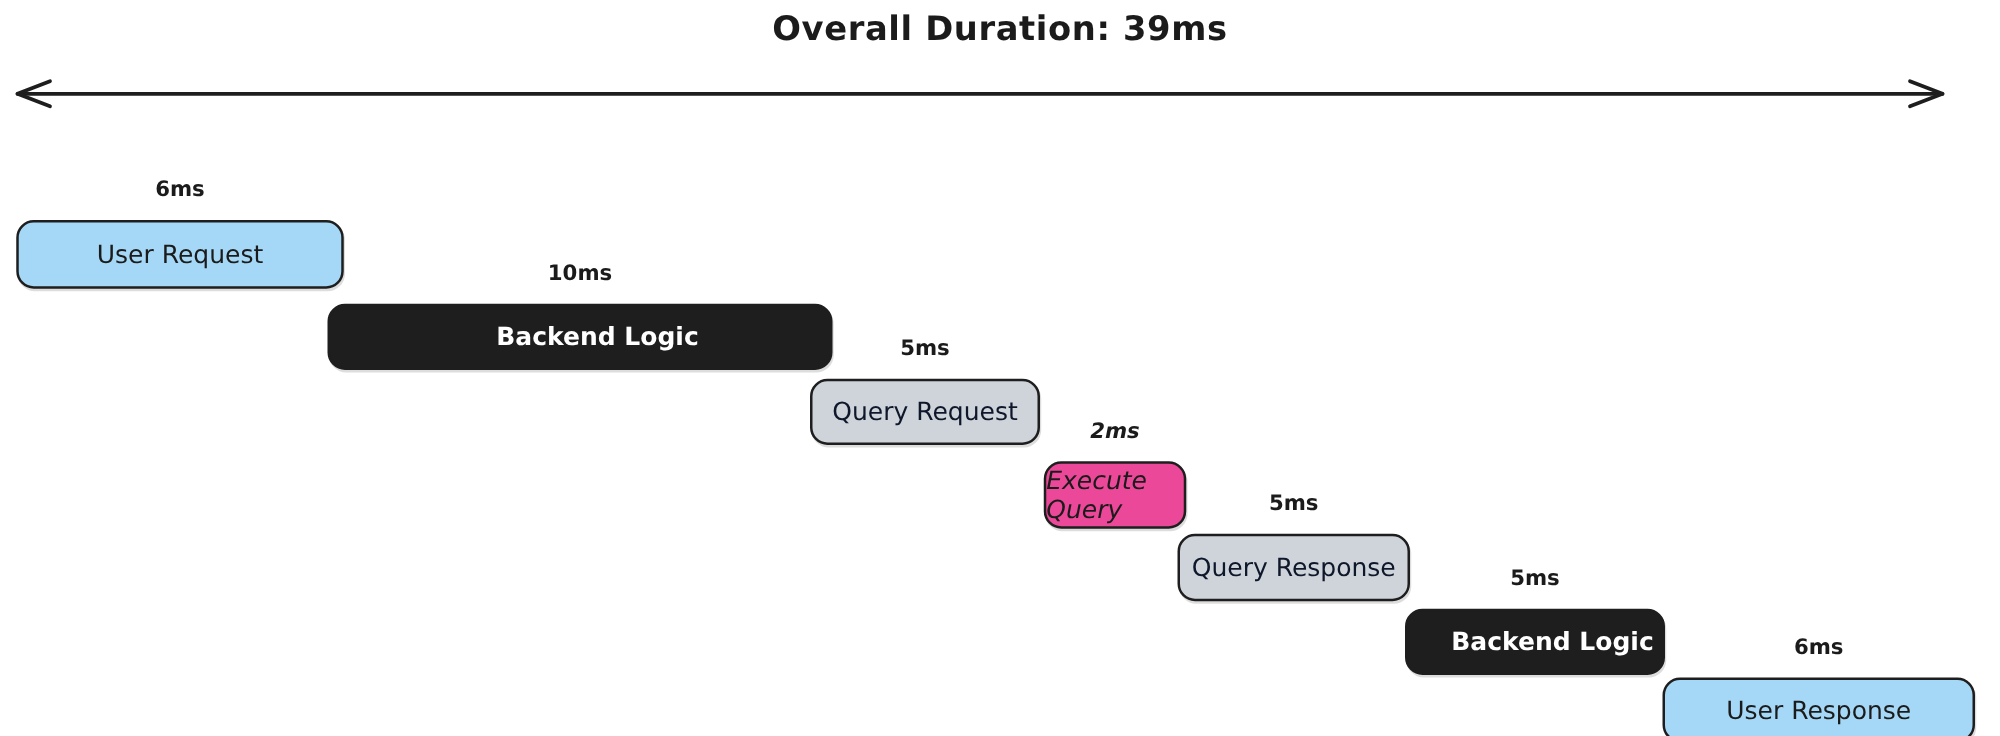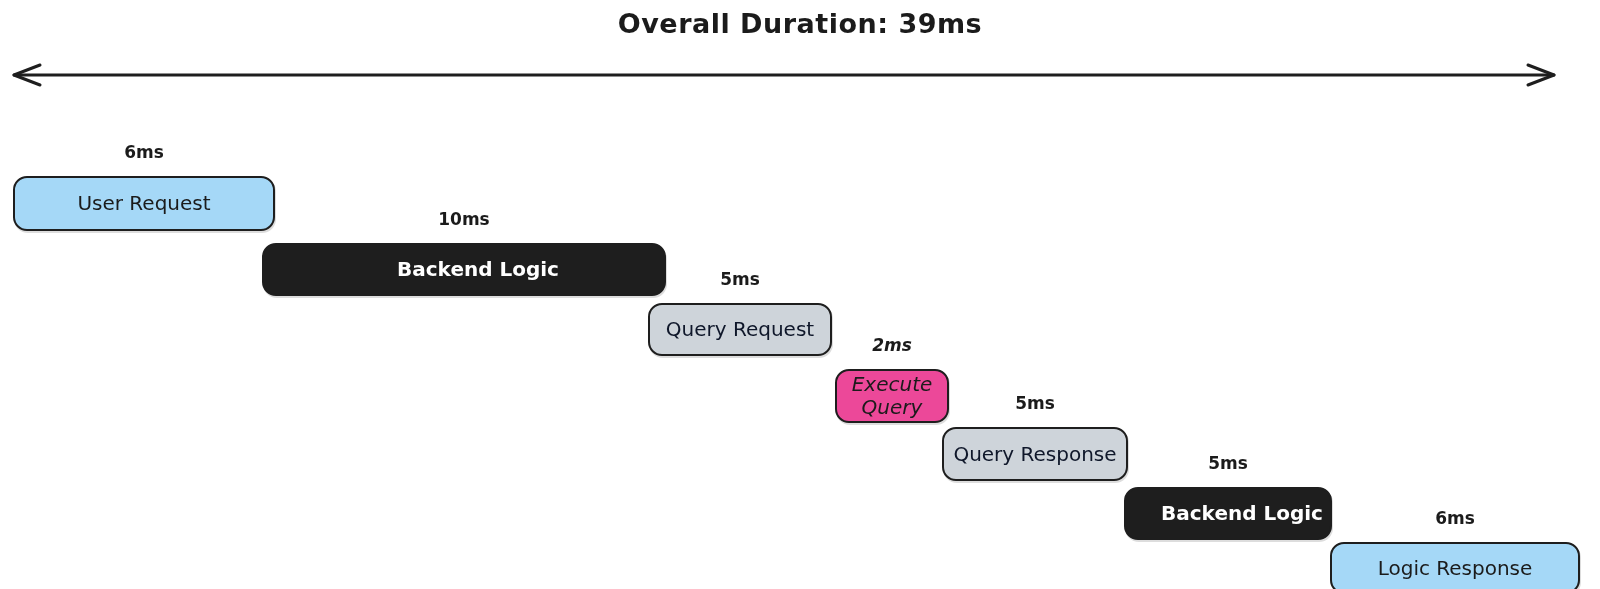--- a/index.html
+++ b/index.html
@@ -38,21 +38,20 @@
     white-space: nowrap;
   }
   .box {
     box-sizing: border-box;
     width: 100%; height: 100%;
     border: 2.5px solid #1e1e1e;
     border-radius: 14px;
     display: flex;
     align-items: center;
     justify-content: center;
-    text-align: center;
     font-size: 20px;
     font-weight: 500;
     line-height: 1.15;
     box-shadow: 1px 2px 0 rgba(30,30,30,0.15);
   }
   .fill-blue  { background: #a5d8f7; color: #1b1b1b; }
   .fill-gray  { background: #ced4da; color: #0f172a; }
   .fill-green { background: #ec4899; color: #1b1b1b; }
   .fill-dark  { background: #1e1e1e; color: #ffffff; border-color: #1e1e1e; font-weight: 600; padding-left: 28px; }
 
@@ -117,17 +116,17 @@
   <div class="bar-group b6">
     <div class="dur">5ms</div>
     <div class="box fill-dark">
       <span>Backend Logic</span>
     </div>
   </div>
 
   <div class="bar-group b7">
     <div class="dur">6ms</div>
     <div class="box fill-blue">
-      <span>Logic Response</span>
+      <span>User Response</span>
     </div>
   </div>
 
 </div>
 
 </body></html>

